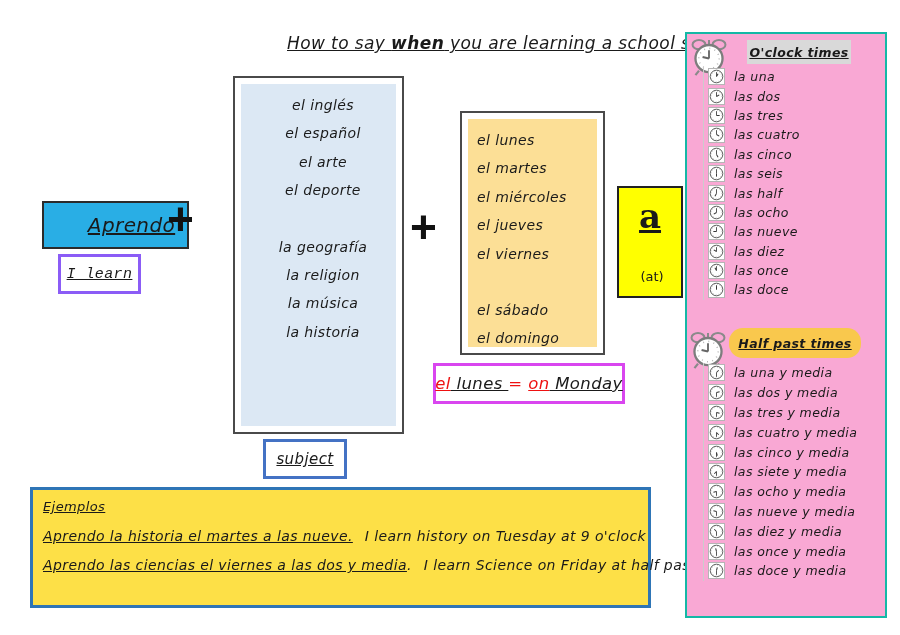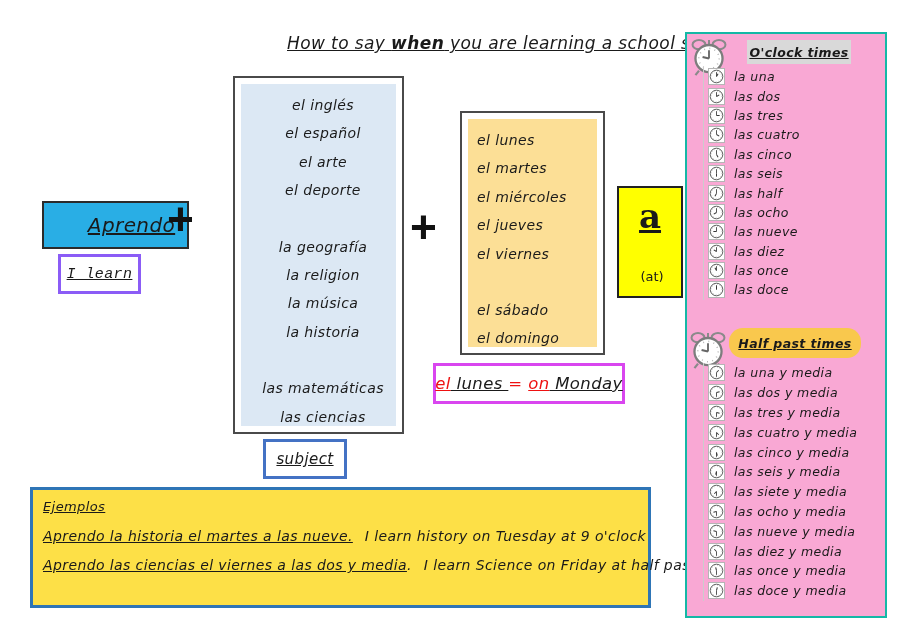--- a/index.html
+++ b/index.html
@@ -94,25 +94,20 @@
           <div class="word hw">el arte</div>
           <div class="word hw">el deporte</div>
         </div>
       <div class="word-list">
 
       <div class="word hw">la geografía</div>
           <div class="word hw">la religion</div>
           <div class="word hw">la música</div>
           <div class="word hw">la historia</div>
         </div>
-      <div class="word-list">
-
-      <div class="word hw">las matemáticas</div>
-          <div class="word hw">las ciencias</div>
-        </div>
     </div>
   </div>
   <div class="abs subject-label-box center hw">
     <span class="u">subject</span>
   </div>
 
   <div class="abs plus plus2">+</div>
 
   <div class="abs outer-box days-box">
     <div class="inner-fill" style="background-color: rgb(252, 223, 150);">
@@ -372,31 +367,20 @@
               <line class="hand-minute" x1="10" y1="10" x2="10" y2="4.2" stroke="#333" stroke-width="1.1" transform="rotate(180 10 10)"></line>
             </svg>
           </span>
           <span class="time-label hw">las cinco y media</span>
         </div>
         <div class="time-row">
           <span class="clock-cell">
             <svg viewBox="0 0 20 20">
               <circle cx="10" cy="10" r="8.4" fill="#fff" stroke="#4d4d4d" stroke-width="1.2"></circle>
               <circle cx="10" cy="10" r="6.9" fill="none" stroke="#8f8f8f" stroke-width="1.2" stroke-dasharray="0.6 3.01"></circle>
-              <line class="hand-hour" x1="10" y1="10" x2="10" y2="5.8" stroke="#333" stroke-width="1.3" transform="rotate(195 10 10)"></line>
-              <line class="hand-minute" x1="10" y1="10" x2="10" y2="4.2" stroke="#333" stroke-width="1.1" transform="rotate(180 10 10)"></line>
-            </svg>
-          </span>
-          <span class="time-label hw">las seis y media</span>
-        </div>
-        <div class="time-row">
-          <span class="clock-cell">
-            <svg viewBox="0 0 20 20">
-              <circle cx="10" cy="10" r="8.4" fill="#fff" stroke="#4d4d4d" stroke-width="1.2"></circle>
-              <circle cx="10" cy="10" r="6.9" fill="none" stroke="#8f8f8f" stroke-width="1.2" stroke-dasharray="0.6 3.01"></circle>
               <line class="hand-hour" x1="10" y1="10" x2="10" y2="5.8" stroke="#333" stroke-width="1.3" transform="rotate(225 10 10)"></line>
               <line class="hand-minute" x1="10" y1="10" x2="10" y2="4.2" stroke="#333" stroke-width="1.1" transform="rotate(180 10 10)"></line>
             </svg>
           </span>
           <span class="time-label hw">las siete y media</span>
         </div>
         <div class="time-row">
           <span class="clock-cell">
             <svg viewBox="0 0 20 20">
               <circle cx="10" cy="10" r="8.4" fill="#fff" stroke="#4d4d4d" stroke-width="1.2"></circle>

